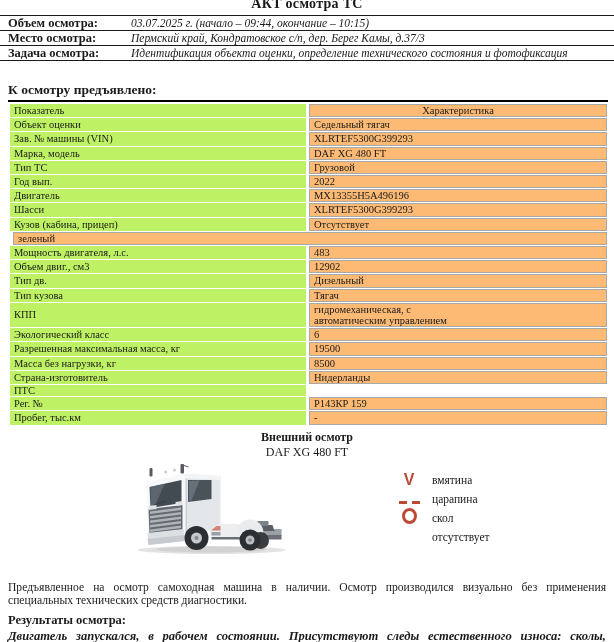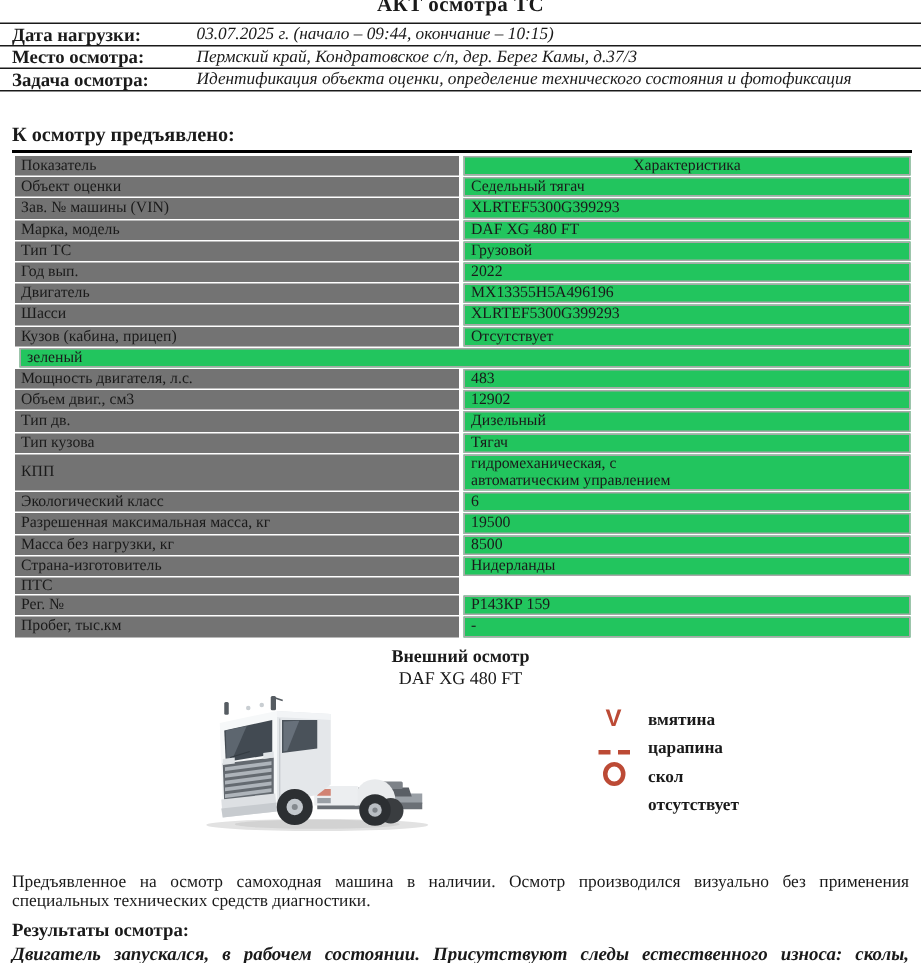--- a/index.html
+++ b/index.html
@@ -44,29 +44,29 @@
     font-weight: bold; font-size: 13.5px;
     border-bottom: 2.5px solid #000;
     padding-bottom: 2px;
   }
 
   
   .spec-table { margin: 2px 7px 0 10px; }
   .trow { display: flex; margin-bottom: 1px; }
   .tcell-l {
     width: 288px; flex: 0 0 288px;
-    background: #737373;
+    background: #bef264;
     font-size: 10.5px; line-height: 11.2px;
     padding: 0 4px; display: flex; align-items: center;
     white-space: nowrap; overflow: hidden;
   }
   .tcell-r {
     flex: 1 1 auto; margin-left: 3px;
     border: 1px solid #a8a8a8;
-    background: #22c55e;
+    background: #fdba74;
     font-size: 10.5px; line-height: 11.2px;
     padding: 0 4px; display: flex; align-items: center;
     white-space: pre-line;
   }
   .tcell-r.center { justify-content: center; }
 
   
   .visual-section { position: relative; height: 147px; }
   .visual-title { text-align: center; font-weight: bold; font-size: 12px; margin-top: 5px; }
   .visual-model { text-align: center; font-size: 12px; margin-top: 0px; }
@@ -81,21 +81,21 @@
     font-family: "Liberation Sans", sans-serif;
     font-weight: bold;
   }
   .sym-v { font-size: 16px; line-height: 16px; }
   .sym-dash-wrap { display: inline-flex; gap: 5px; align-items: center; }
   .sym-dash { display: inline-block; width: 8px; height: 3.5px; }
   .sym-o {
     display: inline-block; width: 9px; height: 10px;
     border-style: solid; border-width: 3px; border-radius: 50%;
   }
-  .legend-label { font-size: 11.5px; padding-left: 5px; font-weight: bold; }
+  .legend-label { font-size: 11.5px; padding-left: 5px; }
 
   
   .para {
     margin: 4px 8px 0 8px;
     font-size: 11.6px; line-height: 13.2px;
     text-align: justify;
   }
   .results-heading {
     margin: 6px 8px 0 8px;
     font-weight: bold; font-size: 12.5px;
@@ -109,21 +109,21 @@
 </style>
 </head>
 <body>
 
 <div class="page">
 
   <div class="doc-title">АКТ осмотра ТС</div>
 
   <div class="info-table">
     <div class="info-row">
-      <span class="info-label">Дата нагрузки:</span>
+      <span class="info-label">Объем осмотра:</span>
       <span class="info-value">03.07.2025 г. (начало – 09:44, окончание – 10:15)</span>
     </div>
     <div class="info-row">
       <span class="info-label">Место осмотра:</span>
       <span class="info-value">Пермский край, Кондратовское с/п, дер. Берег Камы, д.37/3</span>
     </div>
     <div class="info-row">
       <span class="info-label">Задача осмотра:</span>
       <span class="info-value">Идентификация объекта оценки, определение технического состояния и фотофиксация</span>
     </div>

